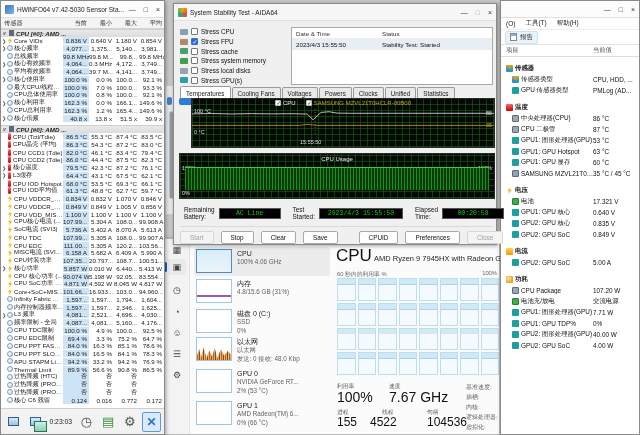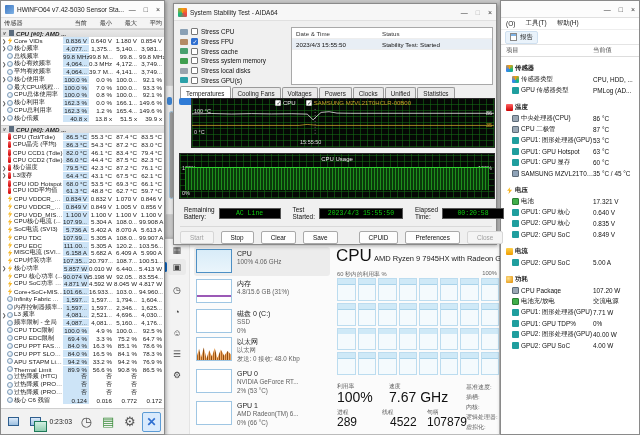--- a/index.html
+++ b/index.html
@@ -705,25 +705,25 @@
         <span class="core"></span>
         <span class="core"></span>
         <span class="core"></span>
       </div>
     <div id="tm-stats">
         <span class="tm-lb" style="left:3px;top:143px">利用率</span>
         <span class="tm-bigv" style="left:3px;top:150px">100%</span>
         <span class="tm-lb" style="left:55px;top:143px">速度</span>
         <span class="tm-bigv" style="left:55px;top:150px">7.67 GHz</span>
         <span class="tm-lb" style="left:3px;top:169px">进程</span>
-        <span class="tm-midv" style="left:3px;top:176px">289</span>
+        <span class="tm-midv" style="left:3px;top:176px">155</span>
         <span class="tm-lb" style="left:48px;top:169px">线程</span>
-        <span class="tm-midv" style="left:56px;top:176px">4522</span>
+        <span class="tm-midv" style="left:36px;top:176px">4522</span>
         <span class="tm-lb" style="left:93px;top:169px">句柄</span>
-        <span class="tm-midv" style="left:93px;top:176px">107879</span>
+        <span class="tm-midv" style="left:93px;top:176px">104536</span>
         <span class="inf-l" style="left:132px;top:144px;width:34px">基准速度:</span>
         <span class="inf-l" style="left:132px;top:154px;width:34px">插槽:</span>
         <span class="inf-l" style="left:132px;top:164px;width:34px">内核:</span>
         <span class="inf-l" style="left:132px;top:174px;width:34px">逻辑处理器:</span>
         <span class="inf-l" style="left:132px;top:184px;width:34px">虚拟化:</span>
         <span class="inf-l" style="left:132px;top:194px;width:34px">L1 缓存:</span>
       </div>
   </div>
 </div>
 

